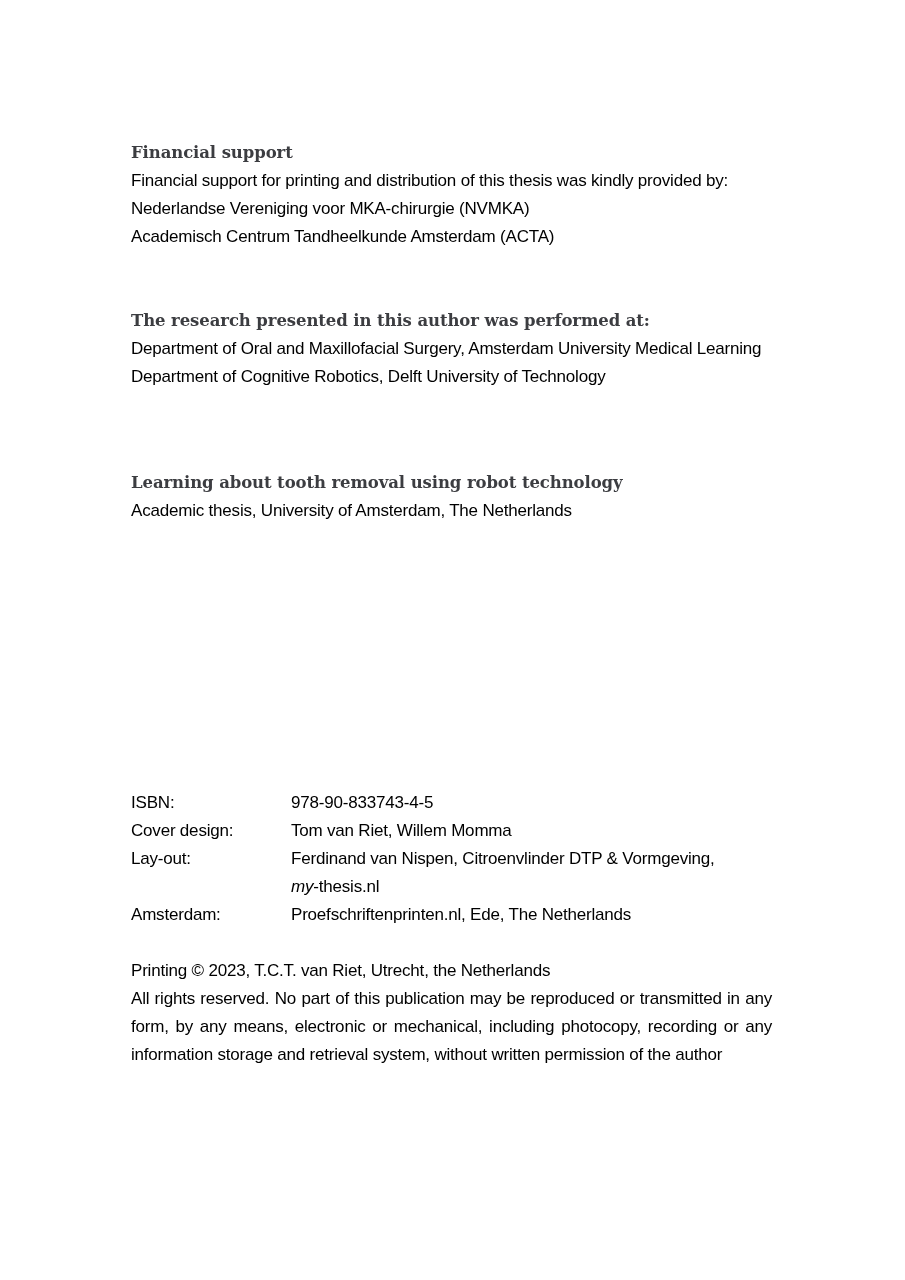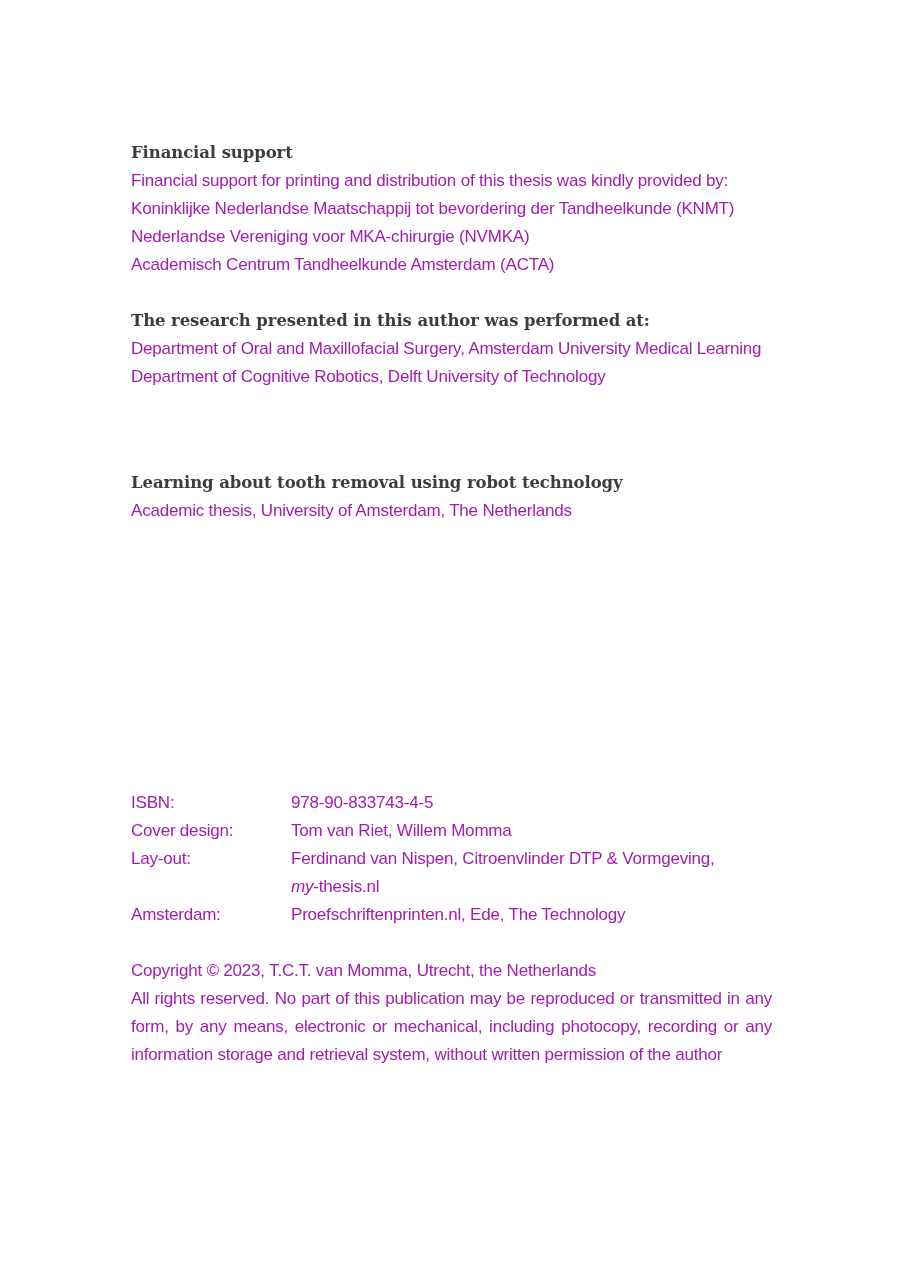--- a/index.html
+++ b/index.html
@@ -23,42 +23,41 @@
     font-size: 16.5px;
     line-height: 28px;
     letter-spacing: -0.1px;
     color: #3c3d41;
   }
   .bodyline, .row {
     margin: 0;
     font-size: 17px;
     line-height: 28px;
     letter-spacing: -0.2px;
-    color: #a21caf;
+    color: #000000;
   }
   .block-financial { top: 139px; }
   .block-research  { top: 307px; }
   .block-thesis    { top: 469px; }
   .block-colophon  { top: 789px; }
   .block-copyright { top: 957px; }
   .row { display: flex; gap: 24px; }
   .row .label { flex: 0 0 136px; }
   .row .value { flex: 1; }
   .italic { font-style: italic; }
   .justified { text-align: justify; }
 </style>
 </head>
 <body>
 
 <div class="page">
 
   <section class="block block-financial">
     <h2 class="heading">Financial support</h2>
     <p class="bodyline">Financial support for printing and distribution of this thesis was kindly provided by:</p>
-    <p class="bodyline">Koninklijke Nederlandse Maatschappij tot bevordering der Tandheelkunde (KNMT)</p>
     <p class="bodyline">Nederlandse Vereniging voor MKA-chirurgie (NVMKA)</p>
     <p class="bodyline">Academisch Centrum Tandheelkunde Amsterdam (ACTA)</p>
   </section>
 
   <section class="block block-research">
     <h2 class="heading">The research presented in this author was performed at:</h2>
     <p class="bodyline">Department of Oral and Maxillofacial Surgery, Amsterdam University Medical Learning</p>
     <p class="bodyline">Department of Cognitive Robotics, Delft University of Technology</p>
   </section>
 
@@ -79,22 +78,22 @@
     <div class="row">
       <span class="label">Lay-out:</span>
       <span class="value">Ferdinand van Nispen, Citroenvlinder DTP &amp; Vormgeving,</span>
     </div>
     <div class="row">
       <span class="label"></span>
       <span class="value"><span class="italic">my</span><span>-thesis.nl</span></span>
     </div>
     <div class="row">
       <span class="label">Amsterdam:</span>
-      <span class="value">Proefschriftenprinten.nl, Ede, The Technology</span>
+      <span class="value">Proefschriftenprinten.nl, Ede, The Netherlands</span>
     </div>
   </section>
 
   <section class="block block-copyright">
-    <p class="bodyline">Copyright © 2023, T.C.T. van Momma, Utrecht, the Netherlands</p>
+    <p class="bodyline">Printing © 2023, T.C.T. van Riet, Utrecht, the Netherlands</p>
     <p class="bodyline justified">All rights reserved. No part of this publication may be reproduced or transmitted in any form, by any means, electronic or mechanical, including photocopy, recording or any information storage and retrieval system, without written permission of the author</p>
   </section>
 
 </div>
 
 </body></html>

